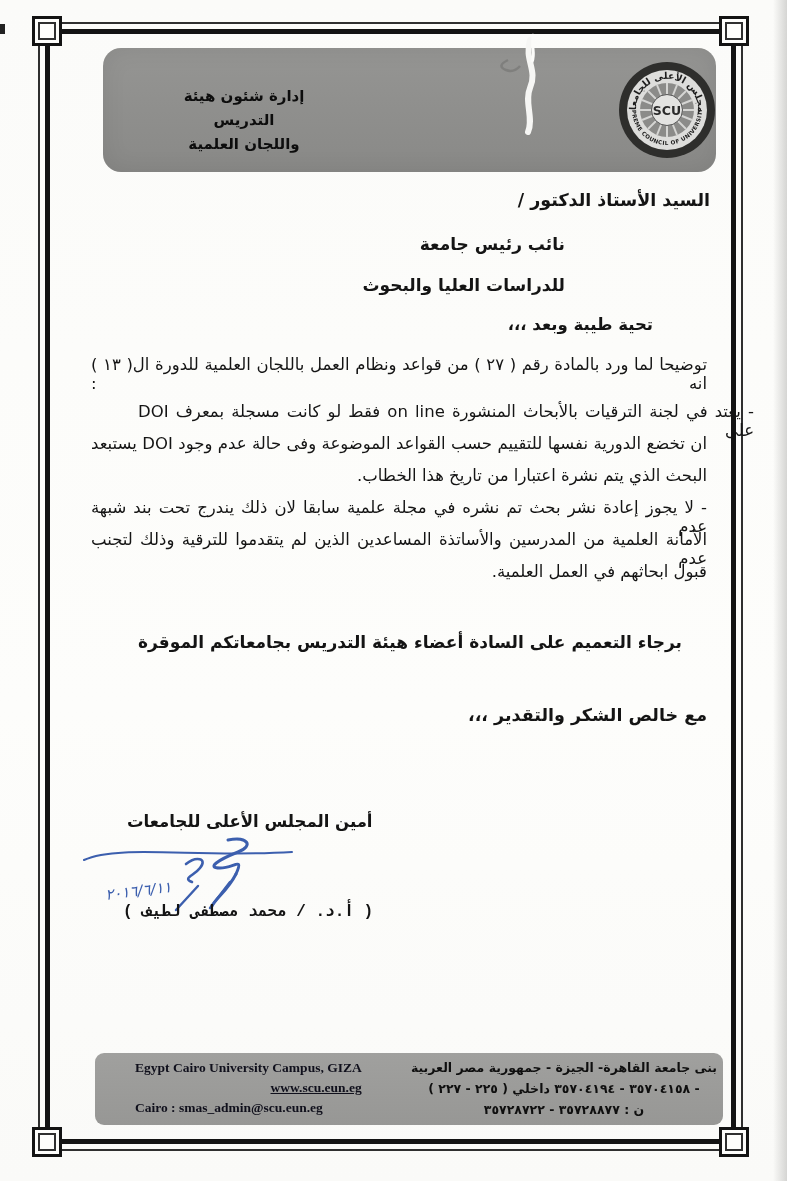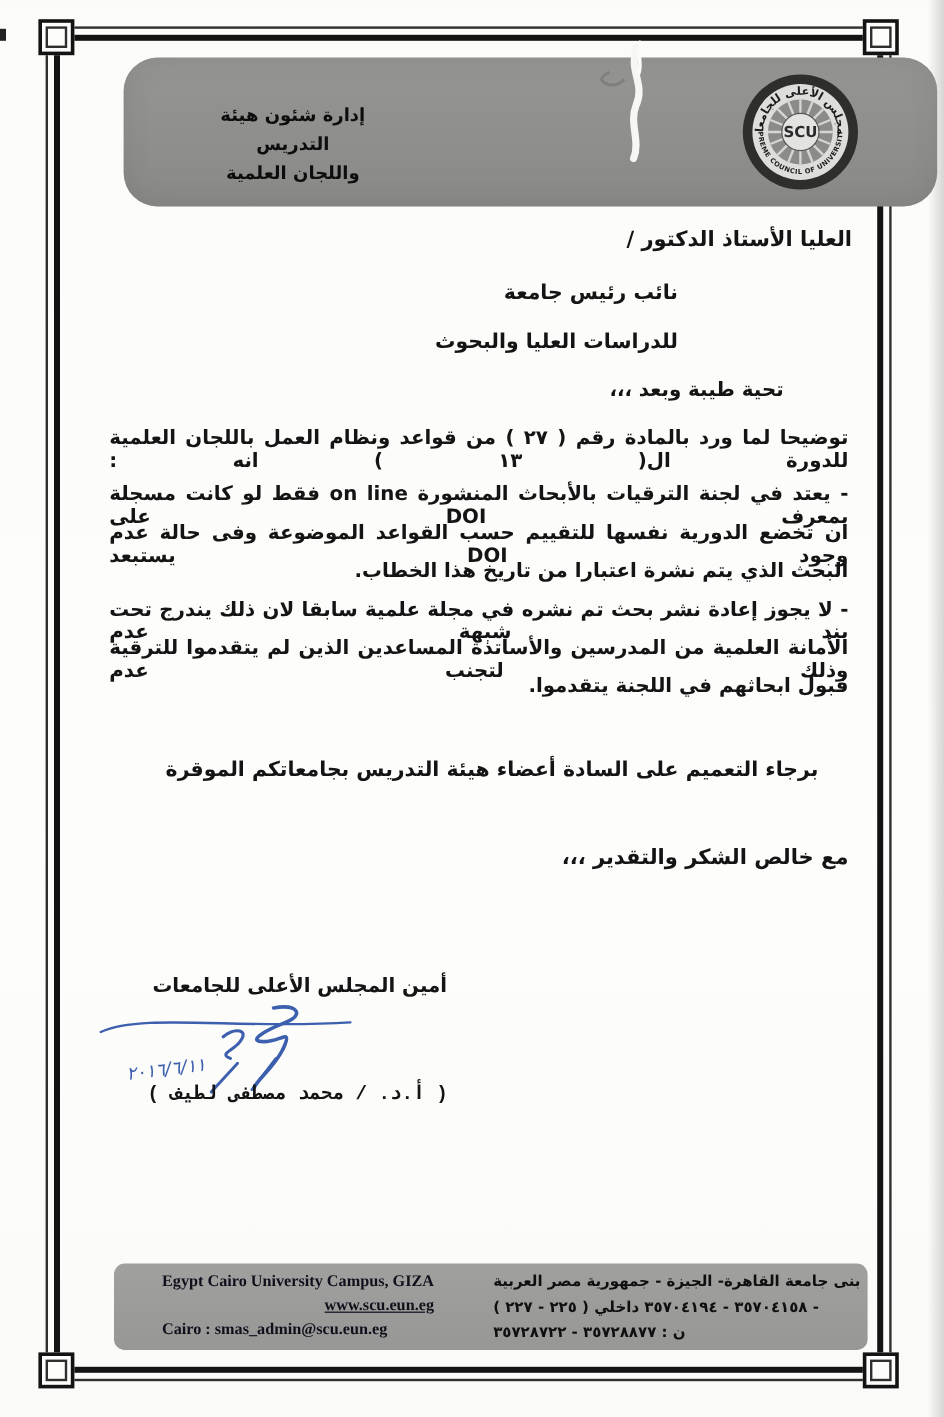--- a/index.html
+++ b/index.html
@@ -15,57 +15,57 @@
   .knot::after { content:""; position:absolute; inset:3px; border:2px solid #2f2f2f; }
   .knot.tl { left:32px; top:16px; }
   .knot.tr { right:38px; top:16px; }
   .knot.bl { left:32px; bottom:24px; }
   .knot.br { right:38px; bottom:24px; }
   .scan-edge { position:absolute; top:0; right:0; width:14px; height:100%;
     background:linear-gradient(to right, rgba(210,210,208,0), #d5d5d3); }
   .scan-tick { position:absolute; left:0; top:24px; width:5px; height:10px; background:#222; }
 
   
-  .header-banner { position:absolute; left:103px; top:48px; width:678px; height:124px;
-    background:linear-gradient(180deg,#959593,#898987); border-radius:28px;
+  .header-banner { position:absolute; left:103px; top:48px; width:613px; height:124px;
+    background:linear-gradient(180deg,#959593,#898987); border-radius:18px;
     box-shadow:inset 0 0 25px rgba(0,0,0,.08); }
   .dept { position:absolute; left:52px; top:36px; width:178px; text-align:center;
     font-weight:700; font-size:15px; color:#0d0d0d; line-height:24px; direction:rtl; }
   .logo-wrap { position:absolute; left:617px; top:60px; width:100px; height:100px; }
   .crease { position:absolute; left:478px; top:26px; width:92px; height:122px; pointer-events:none; }
 
   
   .abs { position:absolute; white-space:nowrap; }
   .ar  { direction:rtl; font-weight:700; color:#141414; }
   .sal1 { top:190px; right:77px;  font-size:17.5px; }
   .sal2 { top:234px; right:222px; font-size:17px; }
   .sal3 { top:275px; right:222px; font-size:17px; }
   .sal4 { top:315px; right:134px; font-size:16.5px; }
-  .block { position:absolute; left:91px; width:616px; direction:rtl; font-weight:700;
+  .block { position:absolute; left:91px; width:616px; direction:rtl; font-weight:400;
     font-size:16.5px; color:#141414; }
   .jl { text-align:justify; text-align-last:justify; }
   .sl { text-align:right; }
   .intro { top:355px; }
-  .b1l1 { top:402px; } .b1l2 { top:434px; } .b1l3 { top:466px; }
+  .b1l1 { top:402px;margin-left:47px; } .b1l2 { top:434px; } .b1l3 { top:466px; }
   .b2l1 { top:498px; } .b2l2 { top:530px; } .b2l3 { top:562px; }
   .request { top:632px; right:105px; font-size:17px; }
   .closing { top:705px; right:80px;  font-size:17.5px; }
 
   
   .sig-title { top:812px; left:127px; font-size:16.5px; }
   .sig-name  { top:901px; left:123px; font-size:16px;font-family:Liberation Mono, monospace; }
   .sig-svg { position:absolute; left:78px; top:834px; width:250px; height:80px; }
 
   
   .footer-banner { position:absolute; left:95px; top:1053px; width:628px; height:72px;
     background:linear-gradient(180deg,#a0a09e,#979795); border-radius:9px; }
   .f-en { position:absolute; left:40px; top:5px; font-family:"Liberation Serif", serif;
     font-weight:700; font-size:13.5px; color:#10101c; line-height:20px; white-space:nowrap; }
   .f-en .site { margin-left:16px; text-decoration:underline;text-align:right; }
-  .f-ar { position:absolute; right:6px; top:4px; direction:rtl; text-align:left;
+  .f-ar { position:absolute; right:6px; top:4px; direction:rtl; text-align:center;
     font-weight:700; font-size:12.5px; color:#0f0f0f; line-height:21px; white-space:nowrap; }
 </style>
 </head>
 <body>
 
 <div class="page">
 
   <div class="frame-thin"></div>
   <div class="frame-thick"></div>
   <div class="knot tl"></div>
@@ -111,34 +111,34 @@
       <text x="50" y="54.5" text-anchor="middle" font-size="12.5" font-weight="bold" fill="#2a2a2a">SCU</text>
     </svg>
   </div>
 
   <svg class="crease" viewBox="0 0 92 122">
     <path d="M30,34 q-12,6 -2,10 q8,3 14,-4" fill="none" stroke="#6f6f6d" stroke-width="2.5" opacity="0.55"></path>
     <path d="M52,14 C46,34 60,44 52,62 C46,76 56,92 50,106" fill="none" stroke="#f6f6f4" stroke-width="6" stroke-linecap="round"></path>
     <path d="M56,8 C52,20 58,26 54,36" fill="none" stroke="#fbfbf9" stroke-width="3"></path>
   </svg>
 
-  <div class="abs ar sal1">العليا الأستاذ الدكتور /</div>
+  <div class="abs ar sal1">السيد الأستاذ الدكتور /</div>
   <div class="abs ar sal2">نائب رئيس جامعة</div>
   <div class="abs ar sal3">للدراسات العليا والبحوث</div>
   <div class="abs ar sal4">تحية طيبة وبعد ،،،</div>
 
   <div class="block jl intro">توضيحا لما ورد بالمادة رقم ( ٢٧ ) من قواعد ونظام العمل باللجان العلمية للدورة ال( ١٣ ) انه :</div>
 
   <div class="block jl b1l1">- يعتد في لجنة الترقيات بالأبحاث المنشورة  on line فقط لو كانت مسجلة بمعرف DOI على</div>
   <div class="block jl b1l2">ان تخضع الدورية نفسها للتقييم حسب القواعد الموضوعة وفى حالة عدم وجود DOI يستبعد</div>
   <div class="block sl b1l3">البحث الذي يتم نشرة اعتبارا من تاريخ هذا الخطاب.</div>
 
   <div class="block jl b2l1">- لا يجوز إعادة نشر بحث تم نشره في مجلة علمية سابقا لان ذلك يندرج تحت بند شبهة عدم</div>
   <div class="block jl b2l2">الأمانة العلمية من المدرسين والأساتذة المساعدين الذين لم يتقدموا للترقية وذلك لتجنب عدم</div>
-  <div class="block sl b2l3">قبول ابحاثهم في اللجنة يتقدموا.</div>
+  <div class="block sl b2l3">قبول ابحاثهم في العمل العلمية.</div>
 
   <div class="abs ar closing">مع خالص الشكر والتقدير ،،،</div>
   <div class="abs ar request">برجاء التعميم على السادة أعضاء هيئة التدريس بجامعاتكم الموقرة</div>
 
   <div class="abs ar sig-title">أمين المجلس الأعلى للجامعات</div>
   <svg class="sig-svg" viewBox="0 0 250 80">
     <g fill="none" stroke="#3c5fae" stroke-linecap="round">
       <path d="M6,26 C40,10 120,24 214,18" stroke-width="2"></path>
       <path d="M150,6 C170,2 176,12 160,18 C140,26 128,34 142,34 C156,34 166,22 158,40" stroke-width="3"></path>
       <path d="M158,40 C150,56 138,64 134,72" stroke-width="3"></path>

